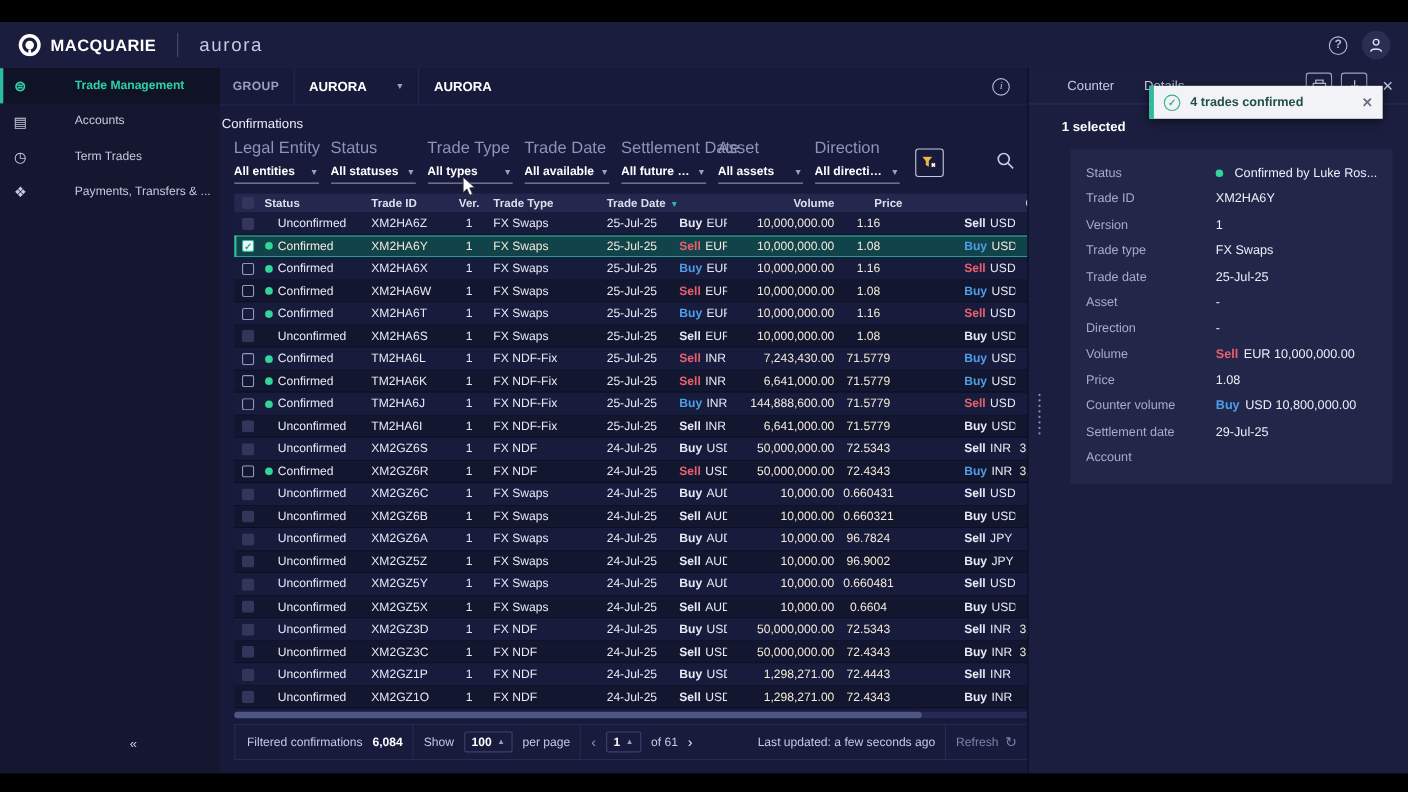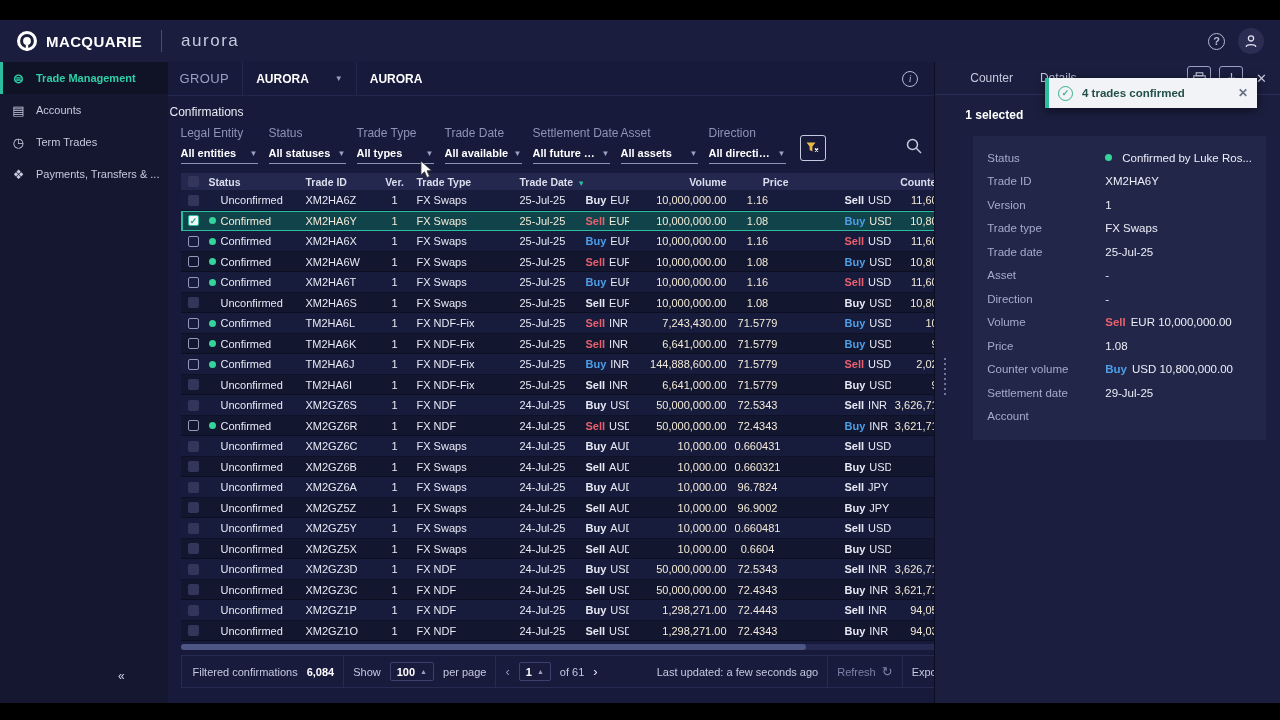--- a/index.html
+++ b/index.html
@@ -22,39 +22,39 @@
   .help-icon{width:17px;height:17px;border:1.5px solid #b7bbd4;border-radius:50%;color:#b7bbd4;font-size:11px;display:flex;align-items:center;justify-content:center;font-weight:bold;}
   .avatar{width:26px;height:26px;border-radius:50%;background:#2b2e52;display:flex;align-items:center;justify-content:center;}
 
   .body{flex:1;display:flex;min-height:0;}
 
   
   .sidebar{flex:0 0 146px;background:#14172f;position:relative;padding-top:0;}
   .side-item{display:flex;align-items:center;gap:9px;height:32px;padding:0 8px 0 10px;color:#c6cade;font-size:11px;cursor:pointer;white-space:nowrap;overflow:hidden;}
   .side-item.active{background:#101226;color:#2fd0a8;border-left:3px solid #2bbd9d;padding-left:7px;font-weight:bold;}
   .side-icon{font-size:13px;width:17px;text-align:center;flex:0 0 17px;}
-  .side-label{overflow:hidden;text-overflow:ellipsis;}
+  .side-label{overflow:hidden;text-overflow:ellipsis;margin-left:32px;}
   .collapse-btn{position:absolute;left:118px;bottom:20px;color:#cfd3e8;font-size:12px;cursor:pointer;}
 
   
   .main{flex:1;background:#171a3a;display:flex;flex-direction:column;min-width:0;position:relative;}
   .groupbar{flex:0 0 33px;border-bottom:1px solid #23274d;display:flex;align-items:center;padding:0 12px;}
-  .group-label{color:#9aa0c2;font-size:13px;letter-spacing:.4px;}
+  .group-label{color:#9aa0c2;font-size:11px;letter-spacing:.4px;font-weight:bold;}
   .gb-div{width:1px;height:33px;background:#23274d;margin:0 13px;}
   .group-value{color:#fff;font-size:12px;font-weight:bold;display:flex;align-items:center;gap:26px;cursor:pointer;}
   .chev{color:#9aa0c2;font-size:8px;}
   .group-name{color:#fff;font-size:12px;font-weight:bold;}
   .info-icon{margin-left:auto;margin-right:4px;width:16px;height:16px;border:1.3px solid #b7bbd4;border-radius:50%;color:#b7bbd4;font-size:10px;display:flex;align-items:center;justify-content:center;font-style:italic;font-family:"Liberation Serif",serif;}
 
   .page-title{color:#e8eaf4;font-size:12px;font-weight:400;margin:9px 0 4px 2px;}
 
   
   .filterbar{display:flex;align-items:flex-start;padding:3px 12px 9px 13px;gap:11px;}
   .filter{width:77px;cursor:pointer;}
-  .filter-label{color:#8e93b8;font-size:12px;margin-bottom:7px;white-space:nowrap;}
+  .filter-label{color:#8e93b8;font-size:15px;margin-bottom:7px;white-space:nowrap;}
   .filter-value{display:flex;justify-content:space-between;align-items:center;border-bottom:1px solid #8e93b8;padding-bottom:4px;color:#fff;font-size:11px;font-weight:bold;white-space:nowrap;gap:3px;}
   .filter-value span:first-child{overflow:hidden;text-overflow:ellipsis;}
   .filter-clear-btn{width:26px;height:26px;border:1px solid #c6cade;border-radius:3px;margin-top:9px;margin-left:3px;display:flex;align-items:center;justify-content:center;cursor:pointer;}
   .search-btn{margin-left:auto;margin-top:12px;cursor:pointer;}
 
   
   .tablewrap{margin-left:13px;width:806px;position:relative;}
   .thead,.tr{display:flex;align-items:center;}
   .thead{height:17px;background:#24284e;color:#dcdeee;font-weight:bold;font-size:10.5px;}
   .tr{height:20.5px;font-size:11px;color:#e7e9f4;box-shadow:inset 0 -1px 0 rgba(5,6,20,.5);cursor:pointer;}

